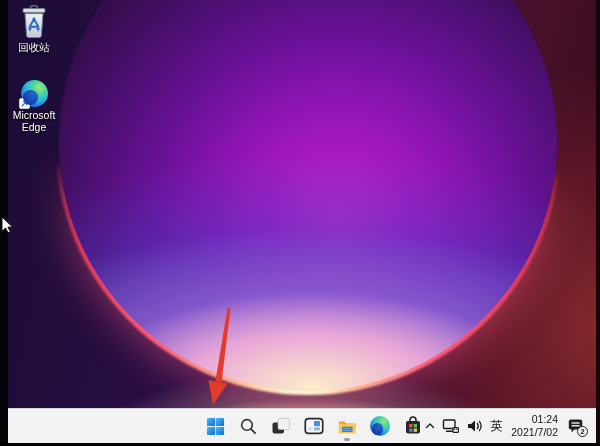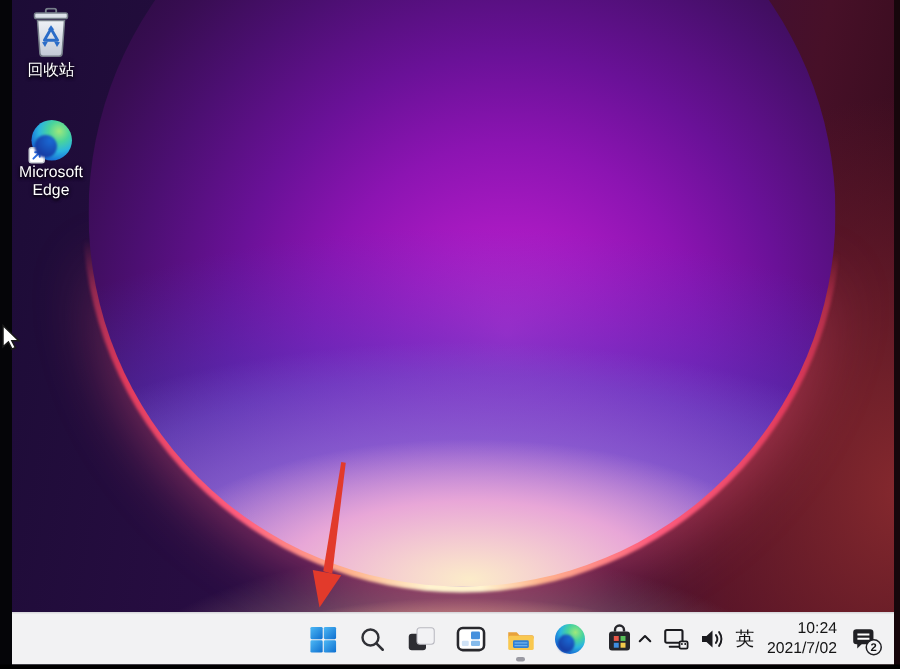--- a/index.html
+++ b/index.html
@@ -221,21 +221,21 @@
       </div>
       <div class="tray-btn">
         <svg width="17" height="16" viewBox="0 0 17 16">
           <path d="M2,6 h3 l4,-3.6 v11.2 L5,10 H2 Z" fill="#1b1b1f"></path>
           <path d="M11.3,5.4 a4.4,4.4 0 0 1 0,5.2" fill="none" stroke="#1b1b1f" stroke-width="1.3" stroke-linecap="round"></path>
           <path d="M13.4,3.4 a7.6,7.6 0 0 1 0,9.2" fill="none" stroke="#1b1b1f" stroke-width="1.3" stroke-linecap="round"></path>
         </svg>
       </div>
       <div class="tray-btn ime">英</div>
       <div class="clock">
-        <div>10:24</div>
+        <div>01:24</div>
         <div>2021/7/02</div>
       </div>
       <div class="tray-btn notif">
         <svg width="17" height="17" viewBox="0 0 17 17">
           <rect x="0.8" y="1.5" width="13.5" height="10" rx="2.2" fill="#202024"></rect>
           <path d="M3.5,11 v3.4 l3.4,-3.4 Z" fill="#202024"></path>
           <line x1="3.6" y1="5" x2="11.6" y2="5" stroke="#fff" stroke-width="1.3"></line>
           <line x1="3.6" y1="7.8" x2="11.6" y2="7.8" stroke="#fff" stroke-width="1.3"></line>
         </svg>
         <span class="notif-badge">2</span>

